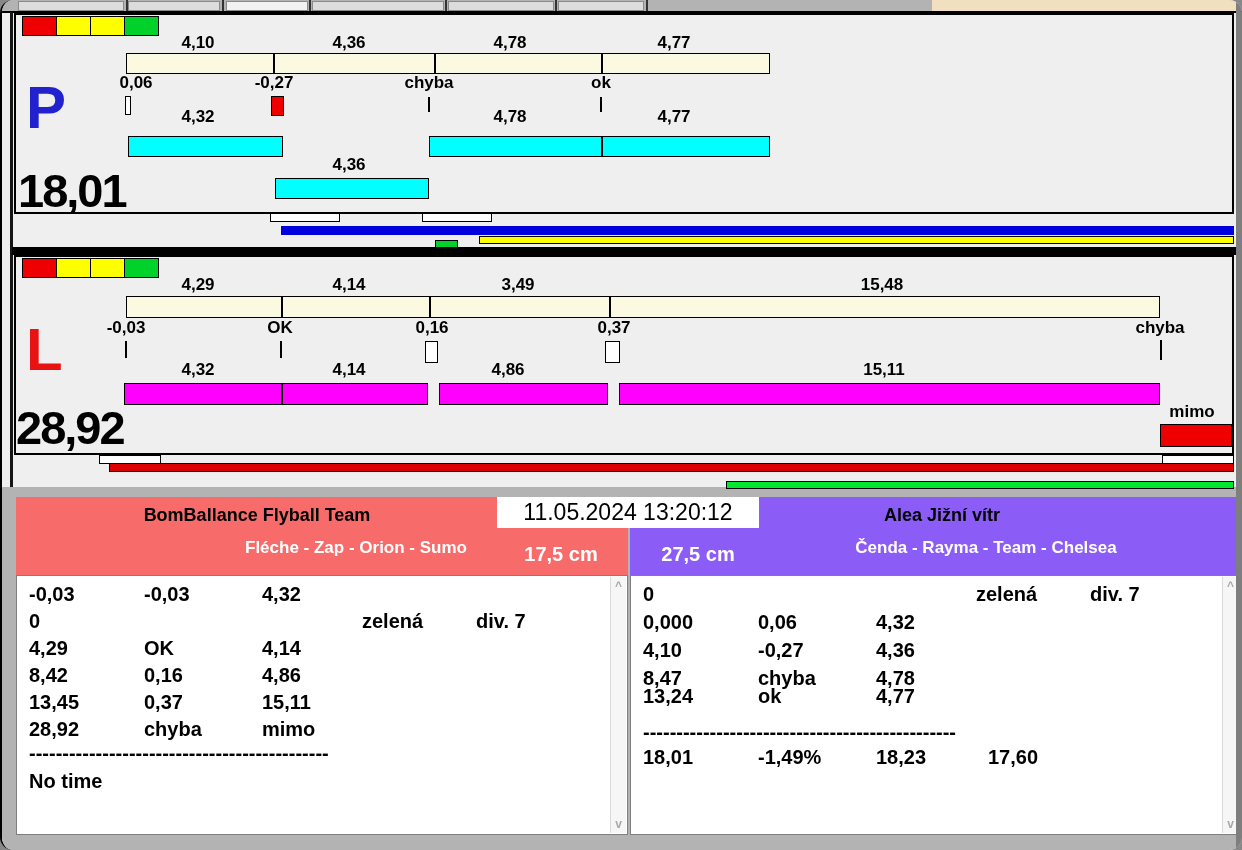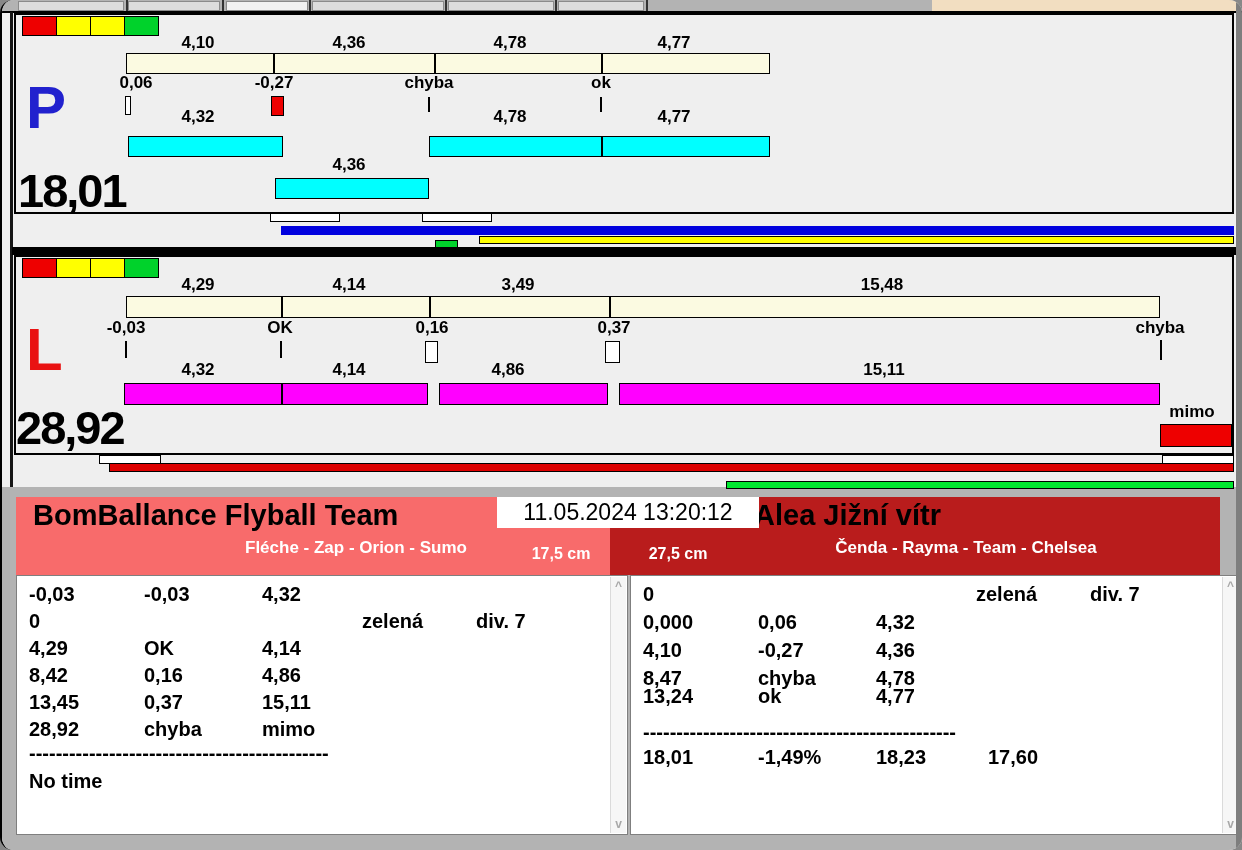--- a/index.html
+++ b/index.html
@@ -25,23 +25,23 @@
   .markbox{position:absolute;background:#FFF;border:1px solid #000;box-sizing:border-box;}
   .markbox.red{background:#EE0000;}
   .lane-letter{position:absolute;font-size:60px;line-height:50px;}
   .pblue{color:#2121CE}.lred{color:#E91212}
   .lane-total{position:absolute;font-size:47px;line-height:42px;letter-spacing:-2px;}
   .strip{position:absolute;box-sizing:border-box;}
   .divider{position:absolute;left:10px;width:1228px;height:8px;background:#000;}
   .grayzone{position:absolute;left:0;top:487px;width:1242px;height:363px;background:#B3B3B3;}
   
   .hdr{position:absolute;top:497px;height:78px;box-sizing:border-box;}
-  .hdr-title{position:absolute;height:30px;line-height:30px;font-size:29px;color:#000;white-space:nowrap;padding-left:17px;}
+  .hdr-title{position:absolute;height:30px;line-height:30px;font-size:18px;text-align:center;color:#000;white-space:nowrap;}
   .hdr-sub{position:absolute;height:20px;line-height:20px;font-size:17px;text-align:center;color:#FFF;white-space:nowrap;}
-  .hdr-height{position:absolute;height:26px;line-height:26px;font-size:16px;text-align:center;color:#FFF;white-space:nowrap;}
+  .hdr-height{position:absolute;height:26px;line-height:26px;font-size:20px;text-align:center;color:#FFF;white-space:nowrap;}
   .stamp{position:absolute;left:495px;top:497px;width:262px;height:31px;background:#FFF;
          font-weight:normal;font-size:23px;line-height:31px;text-align:center;white-space:nowrap;}
   .panel{position:absolute;top:575px;height:260px;background:#FFF;border:1px solid #7F7F7F;box-sizing:border-box;}
   .trow{position:absolute;left:0;width:100%;height:27px;}
   .tc{position:absolute;top:0;font-size:20px;line-height:26px;white-space:nowrap;}
   .c1{left:12px}.c2{left:127px}.c3{left:245px}.c4{left:345px}.c5{left:459px}.c4t{left:357px}
   .scrollbar{position:absolute;top:1px;bottom:1px;right:1px;width:15px;background:#F6F6F6;border-left:1px solid #DADADA;}
   .sb-arrow{position:absolute;left:0;width:100%;text-align:center;font-size:12px;line-height:12px;color:#A8A8A8;}
 </style>
 </head>
@@ -164,21 +164,21 @@
   <div class="strip" style="left:107px;top:463px;width:1125px;height:9px;background:#DD0000;border:1px solid #000"></div>
 
   <div class="grayzone"></div>
   <div class="strip" style="left:724px;top:481px;width:508px;height:8px;background:#00E830;border:1px solid #000"></div>
 
   <div class="hdr" style="left:14px;width:612px;background:#F86B6B">
     <div class="hdr-title" style="left:0;top:3px;width:482px">BomBallance Flyball Team</div>
     <div class="hdr-sub" style="left:140px;top:41px;width:400px">Fléche - Zap - Orion - Sumo</div>
     <div class="hdr-height" style="left:490px;top:44px;width:110px">17,5 cm</div>
   </div>
-  <div class="hdr" style="left:608px;width:610px;background:#b91c1c">
+  <div class="hdr" style="left:628px;width:610px;background:#8b5cf6">
     <div class="hdr-title" style="left:127px;top:3px;width:370px">Alea Jižní vítr</div>
     <div class="hdr-sub" style="left:106px;top:41px;width:500px">Čenda - Rayma - Team - Chelsea</div>
     <div class="hdr-height" style="left:12px;top:44px;width:112px">27,5 cm</div>
   </div>
   <div class="stamp">11.05.2024 13:20:12</div>
 
   <div class="panel" style="left:14px;width:612px">
     <div class="trow" style="top:5px">
       <span class="tc c1">-0,03</span>
       <span class="tc c2">-0,03</span>

